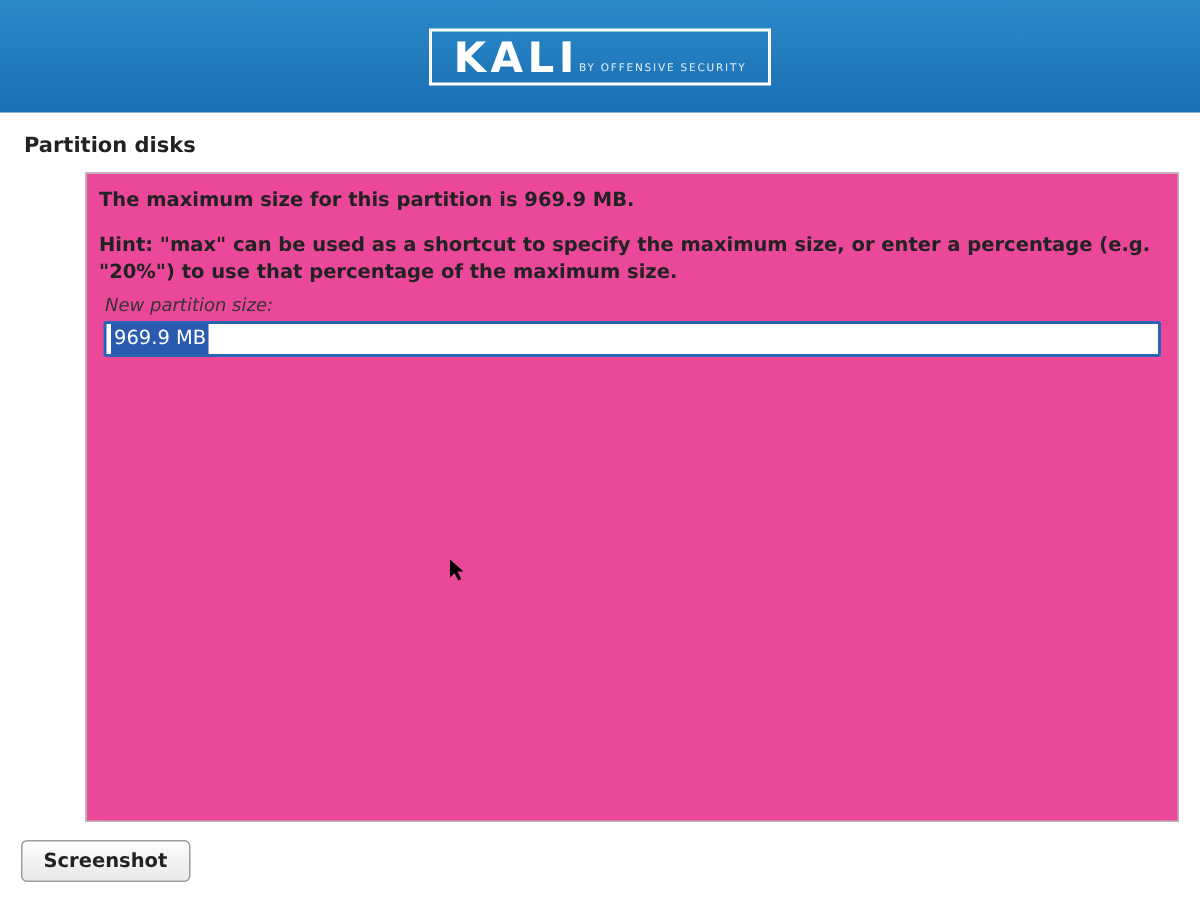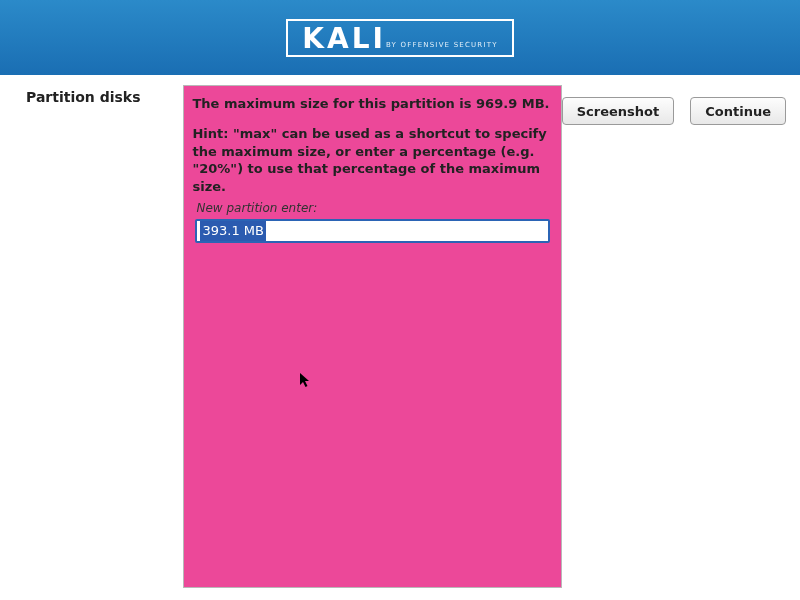--- a/index.html
+++ b/index.html
@@ -41,22 +41,22 @@
     }
     .logo-sub {
       color: #e0eef8;
       font-size: 7px;
       letter-spacing: 1.2px;
       margin-top: 12px;
     }
     .content-area {
       flex: 1;
       display: flex;
-      flex-direction: row;
-      padding: 10px 14px 12px 24px;
+      flex-direction: column;
+      padding: 10px 14px 12px 14px;
     }
     .page-title {
       font-weight: bold;
       font-size: 14px;
       color: #222222;
       padding: 4px 0 10px 2px;
     }
     .main-panel {
       border: 1px solid #b8b8b8;
       flex: 1;
@@ -146,28 +146,27 @@
     <div class="logo-sub">BY OFFENSIVE SECURITY</div>
   </div>
 </div>
 
 <div class="content-area">
   <div class="page-title">Partition disks</div>
 
   <div class="main-panel">
     <div class="info-line">The maximum size for this partition is 969.9 MB.</div>
     <div class="hint-line">Hint: "max" can be used as a shortcut to specify the maximum size, or enter a percentage (e.g. "20%") to use that percentage of the maximum size.</div>
-    <div class="field-label">New partition enter:</div>
+    <div class="field-label">New partition size:</div>
     <div class="size-input-fake">
-      <span class="input-selection">393.1 MB</span>
+      <span class="input-selection">969.9 MB</span>
     </div>
   </div>
 
   <div class="footer-buttons">
     <button class="installer-btn">Screenshot</button>
     <div class="spacer"></div>
-    <button class="installer-btn">Continue</button>
   </div>
 </div>
 
 <svg class="cursor" viewBox="0 0 12 16">
   <path d="M0,0 L0,12 L3,9 L5.5,14 L7.5,13 L5,8 L9,8 Z" fill="#000000"></path>
 </svg>
 
 </body></html>

